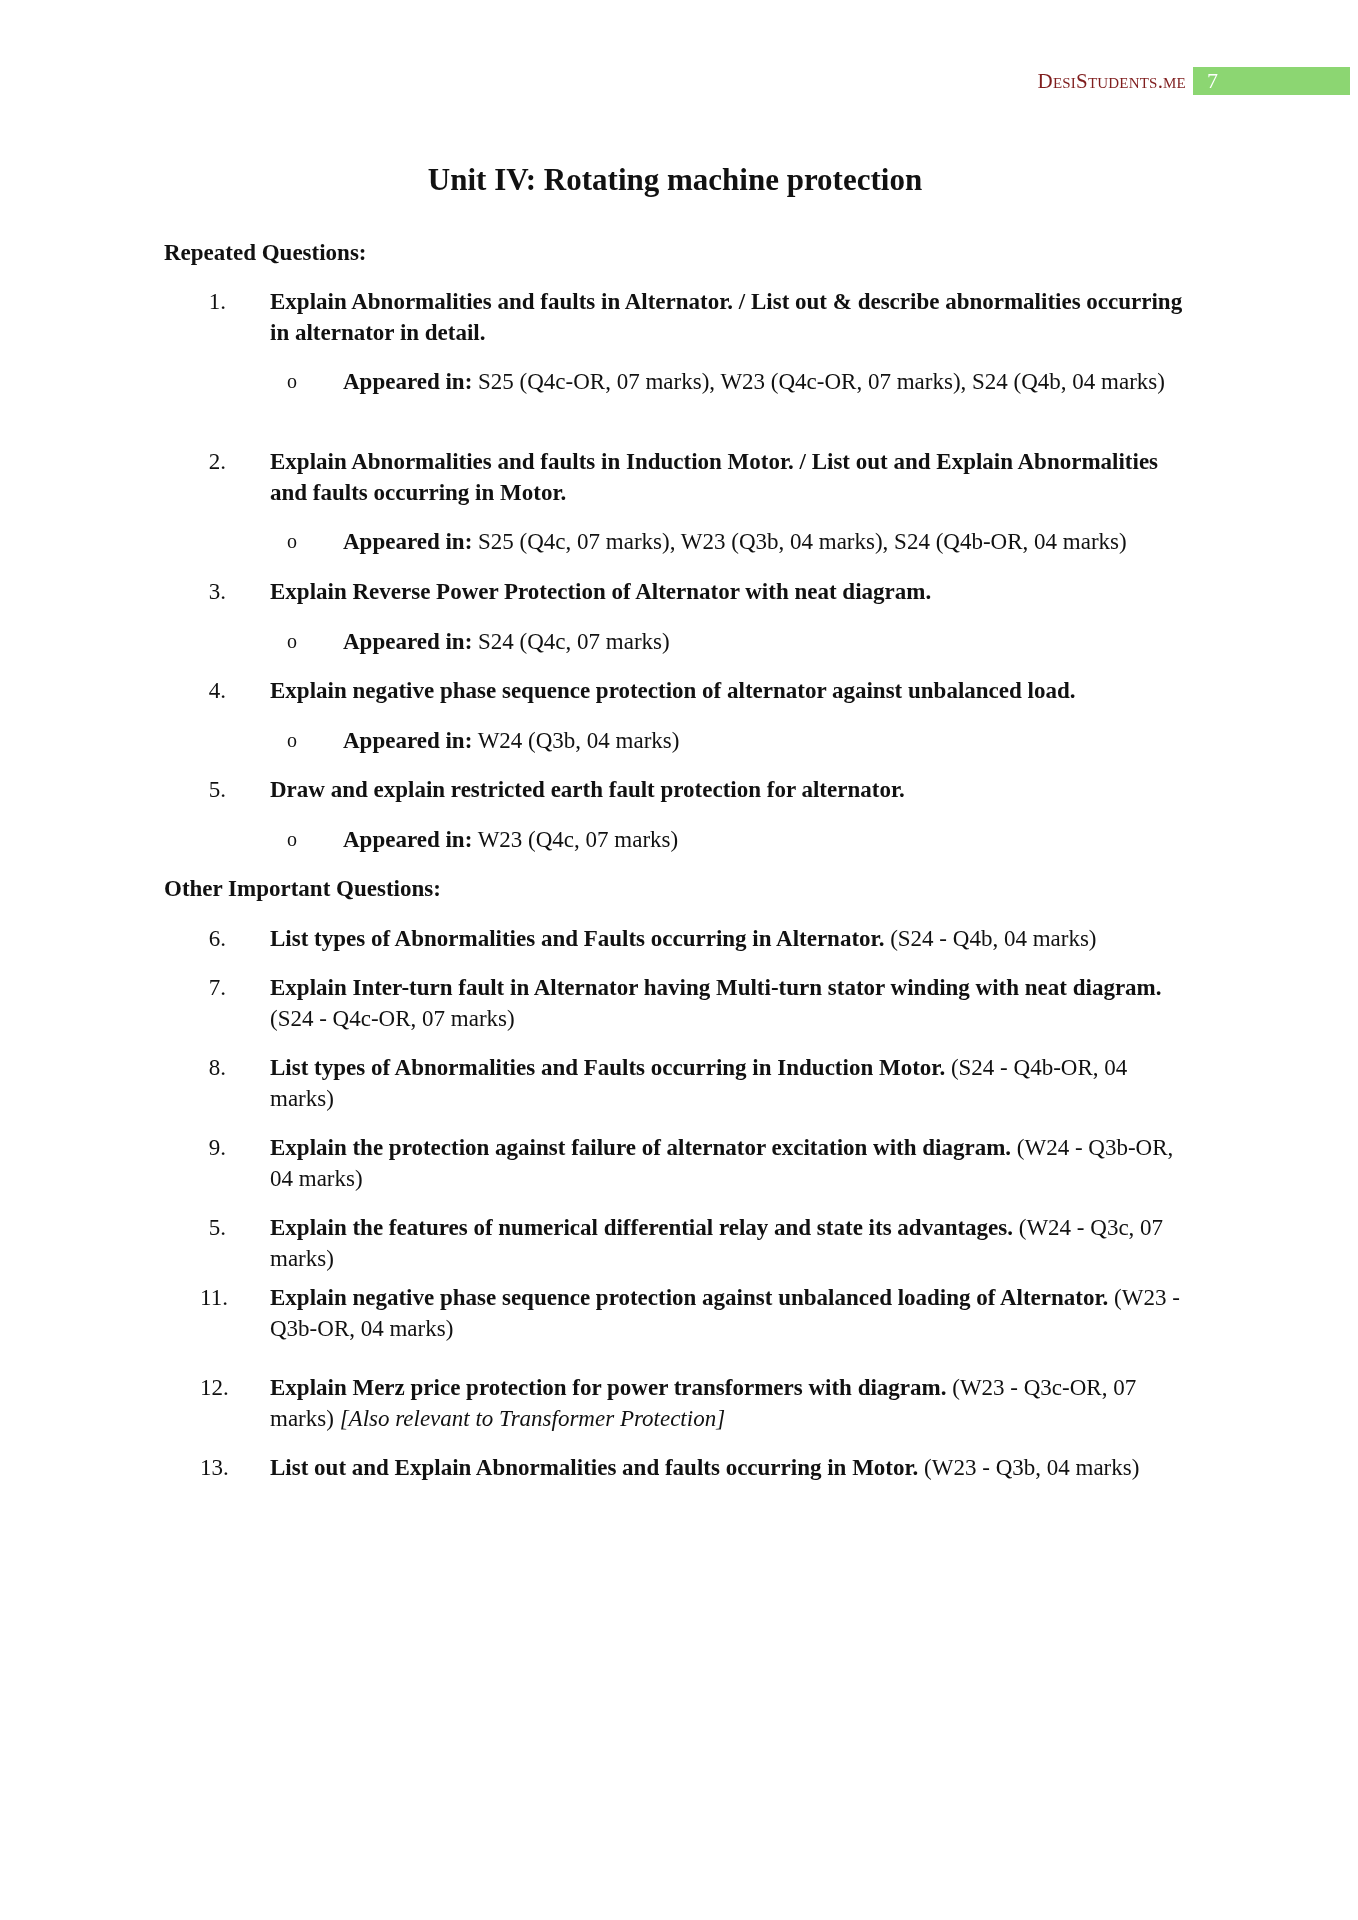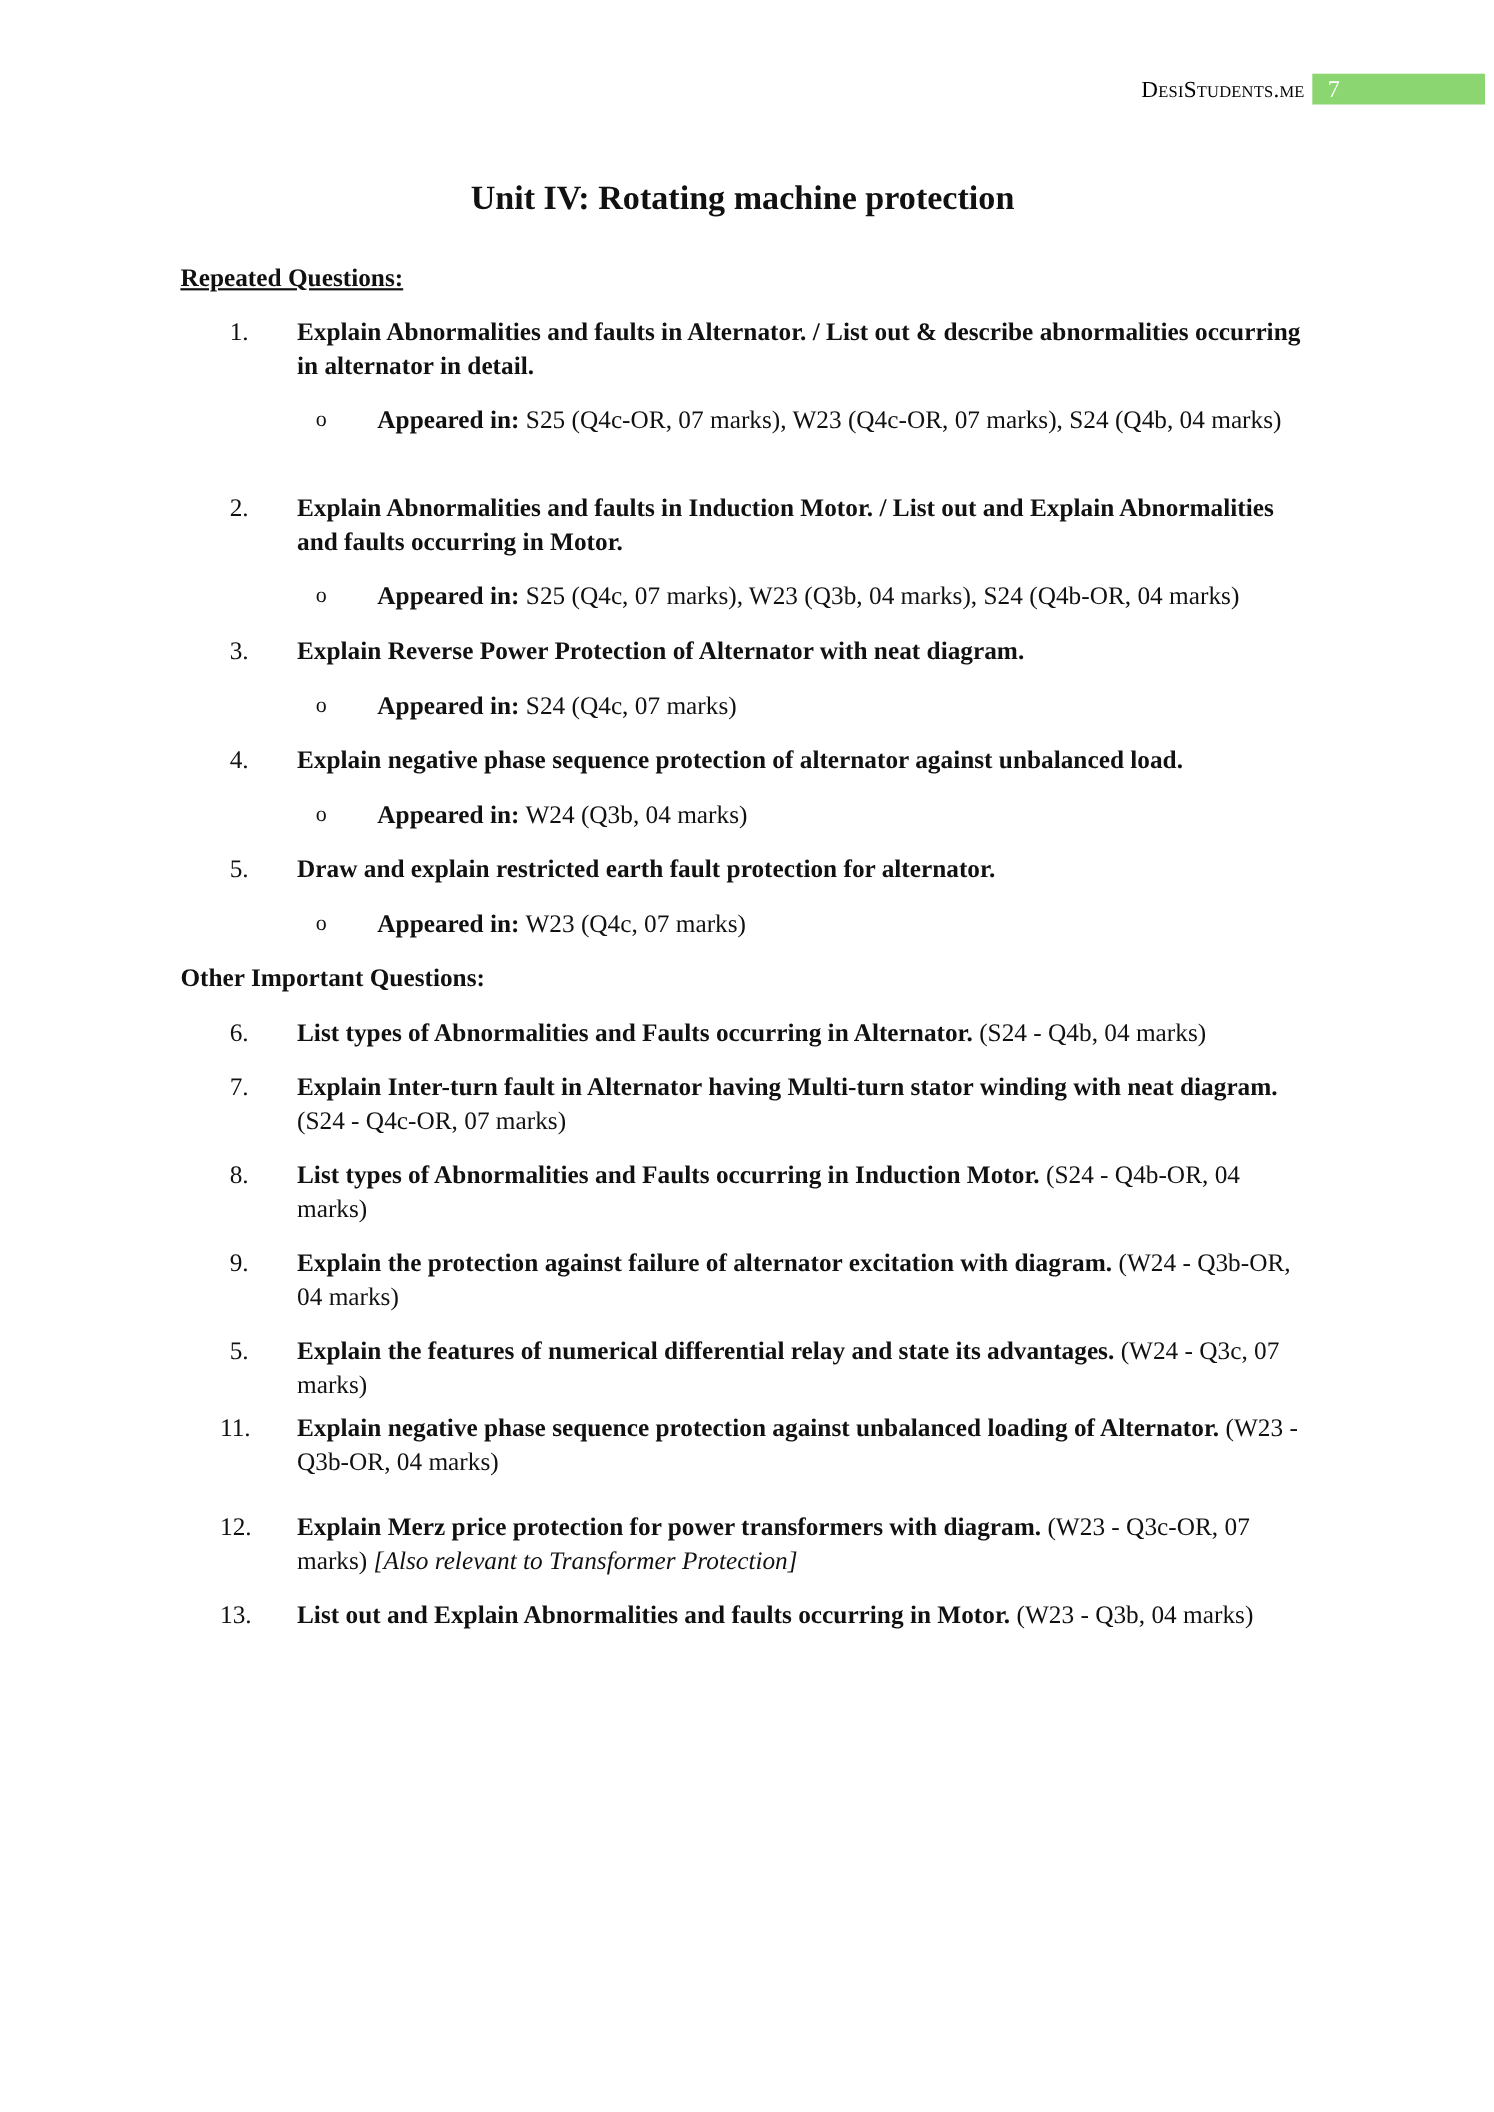--- a/index.html
+++ b/index.html
@@ -5,21 +5,21 @@
     html, body { margin: 0; padding: 0; background: #ffffff; }
     body {
       width: 1358px; height: 1920px; position: relative; overflow: hidden;
       font-family: "Liberation Serif", serif; color: #111111;
     }
     .header {
       position: absolute; top: 67px; left: 0; width: 1358px; height: 30px;
     }
     .site-name {
       position: absolute; right: 172px; top: 2px;
-      font-family: "Liberation Serif", serif; font-size: 21px; color: #000000;
+      font-family: "Liberation Serif", serif; font-size: 21px; color: #7f1d1d;
       font-variant: small-caps; letter-spacing: 0.2px;
     }
     .page-badge {
       position: absolute; left: 1193px; top: 0; width: 157px; height: 28px;
       background: #8cd672;
     }
     .page-num {
       position: absolute; left: 14px; top: 1px; color: #ffffff;
       font-size: 22px; font-family: "Liberation Serif", serif;
     }
@@ -51,21 +51,21 @@
 
 <div class="header">
   <span class="site-name">DesiStudents.me</span>
   <div class="page-badge">
     <span class="page-num">7</span>
   </div>
 </div>
 
 <div class="title"><span>Unit IV: Rotating machine protection</span></div>
 
-<div class="section-heading" style="top:240px;text-decoration:underline;">Repeated Questions:</div>
+<div class="section-heading" style="top:240px;">Repeated Questions:</div>
 
 <div class="q" style="top:286px;">
   <span class="num">1.</span>
   <span class="text b">Explain Abnormalities and faults in Alternator. / List out &amp; describe abnormalities occurring in alternator in detail.</span>
 </div>
 <div class="appeared" style="top:366px;">
   <span class="bullet">o</span>
   <span class="text"><span class="b">Appeared in:</span><span> S25 (Q4c-OR, 07 marks), W23 (Q4c-OR, 07 marks), S24 (Q4b, 04 marks)</span></span>
 </div>
 

